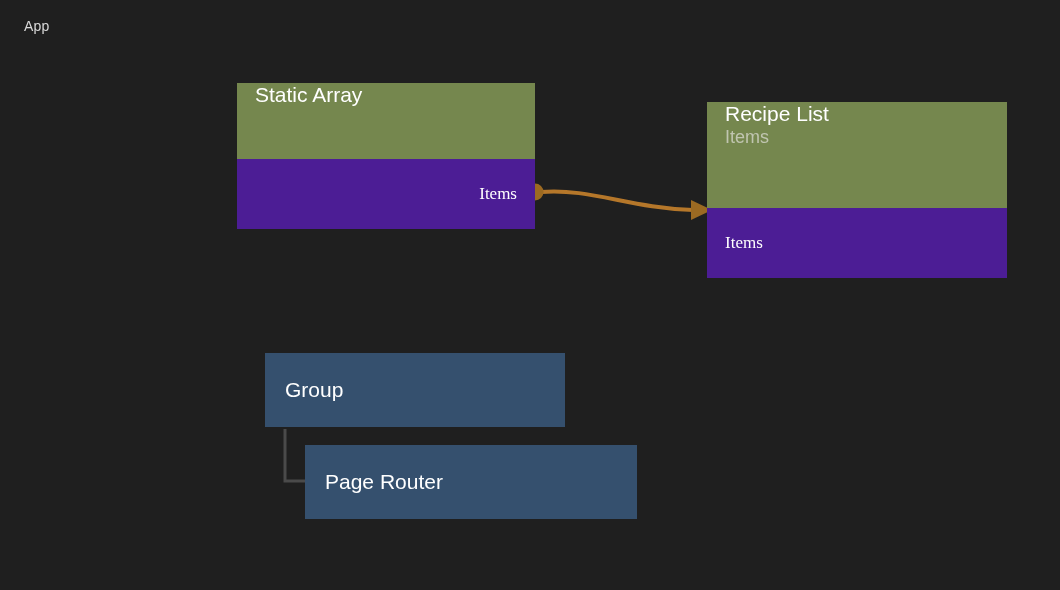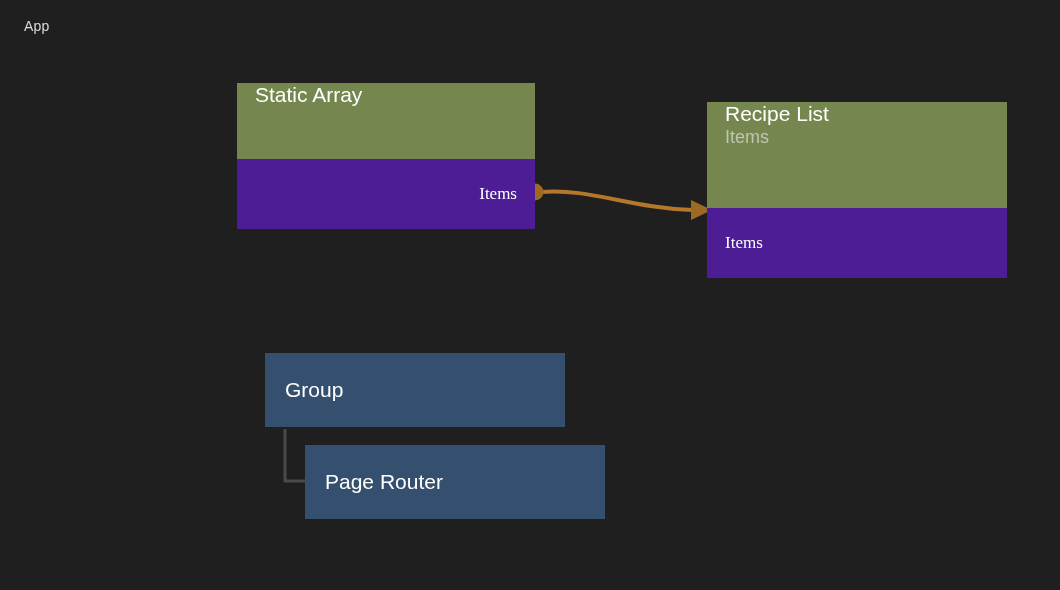--- a/index.html
+++ b/index.html
@@ -95,21 +95,21 @@
   
   #node-static-array { left: 237px; top: 83px;  width: 298px; height: 146px; }
   #node-static-array .node-header { height: 76px; }
   #node-static-array .node-body   { height: 70px; }
 
   #node-recipe-list { left: 707px; top: 70px; width: 300px; height: 176px; margin-top: 32px; }
   #node-recipe-list .node-header { height: 106px; }
   #node-recipe-list .node-body   { height: 70px; }
 
   #node-group      { left: 265px; top: 353px; width: 300px; height: 74px; }
-  #node-page-router{ left: 305px; top: 445px; width: 300px; height: 74px; }
+  #node-page-router{ left: 305px; top: 445px; width: 332px; height: 74px; }
 
   
   .edges {
     position: absolute;
     left: 0; top: 0;
     width: 1060px;
     height: 590px;
     pointer-events: none;
   }
 </style>

